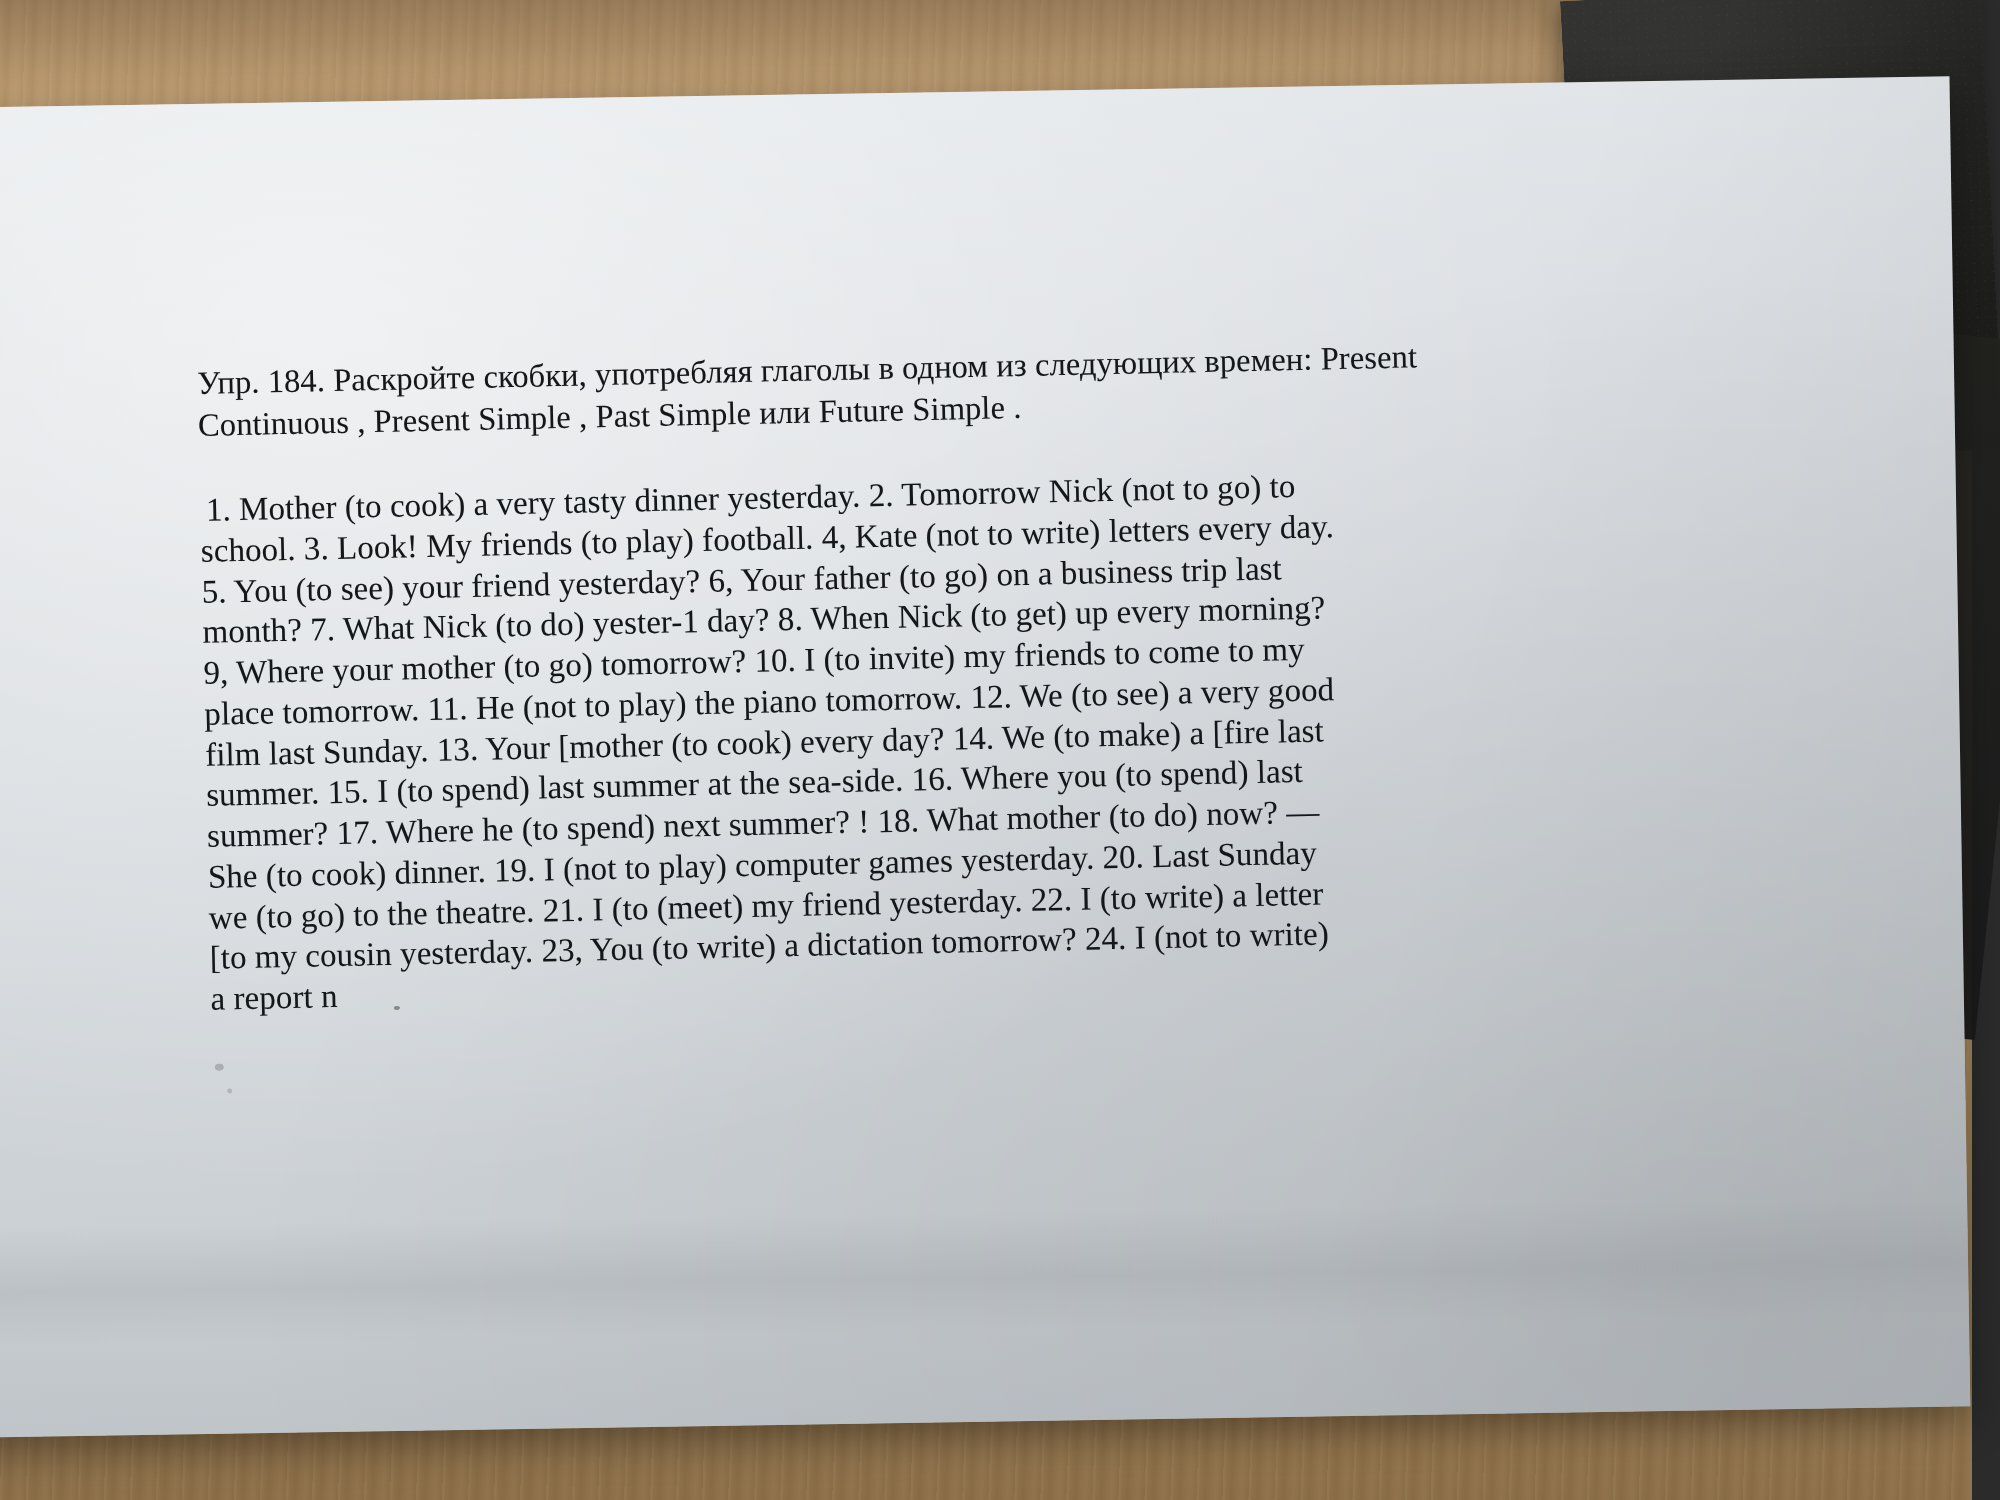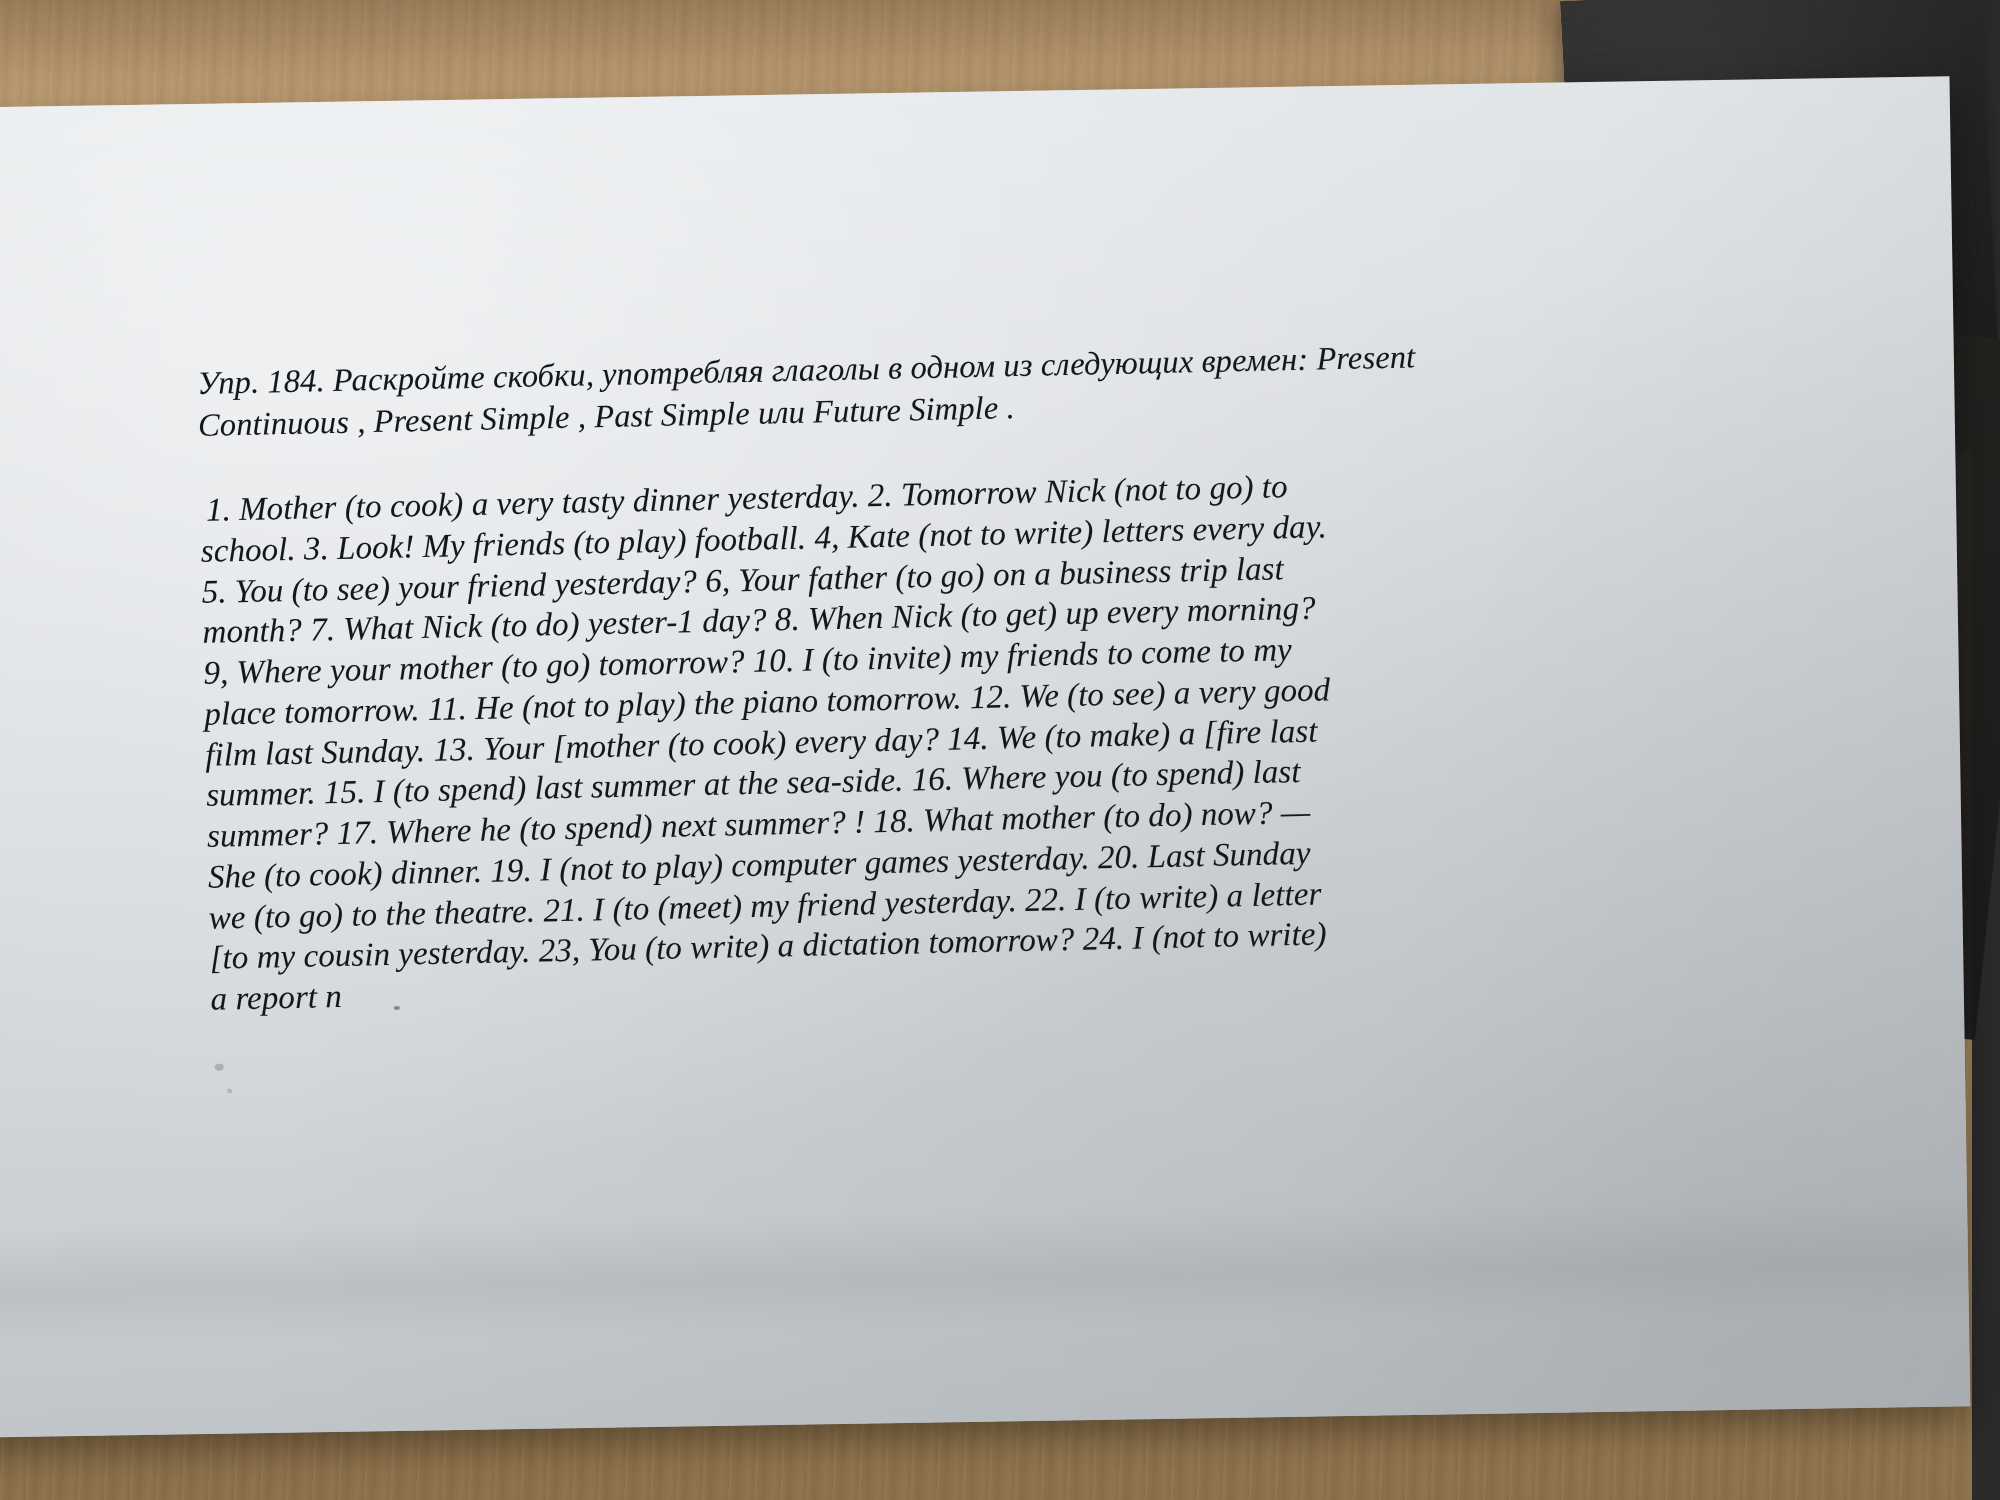--- a/index.html
+++ b/index.html
@@ -8,21 +8,20 @@
     width: 2000px;
     height: 1500px;
     overflow: hidden;
     background: #2b2b2b;
   }
   #scene {
     position: relative;
     width: 1972px;
     height: 1500px;
     font-family: "Liberation Serif", serif;
-    font-style: italic;
   }
   
   .desk {
     position: absolute;
     inset: 0;
     background:
       linear-gradient(180deg, #c9a87c 0%, #c4a274 14%, #b99a6d 30%, #ad8f63 55%, #9c7f57 80%, #8d7049 100%);
   }
   .desk-grain {
     position: absolute;

